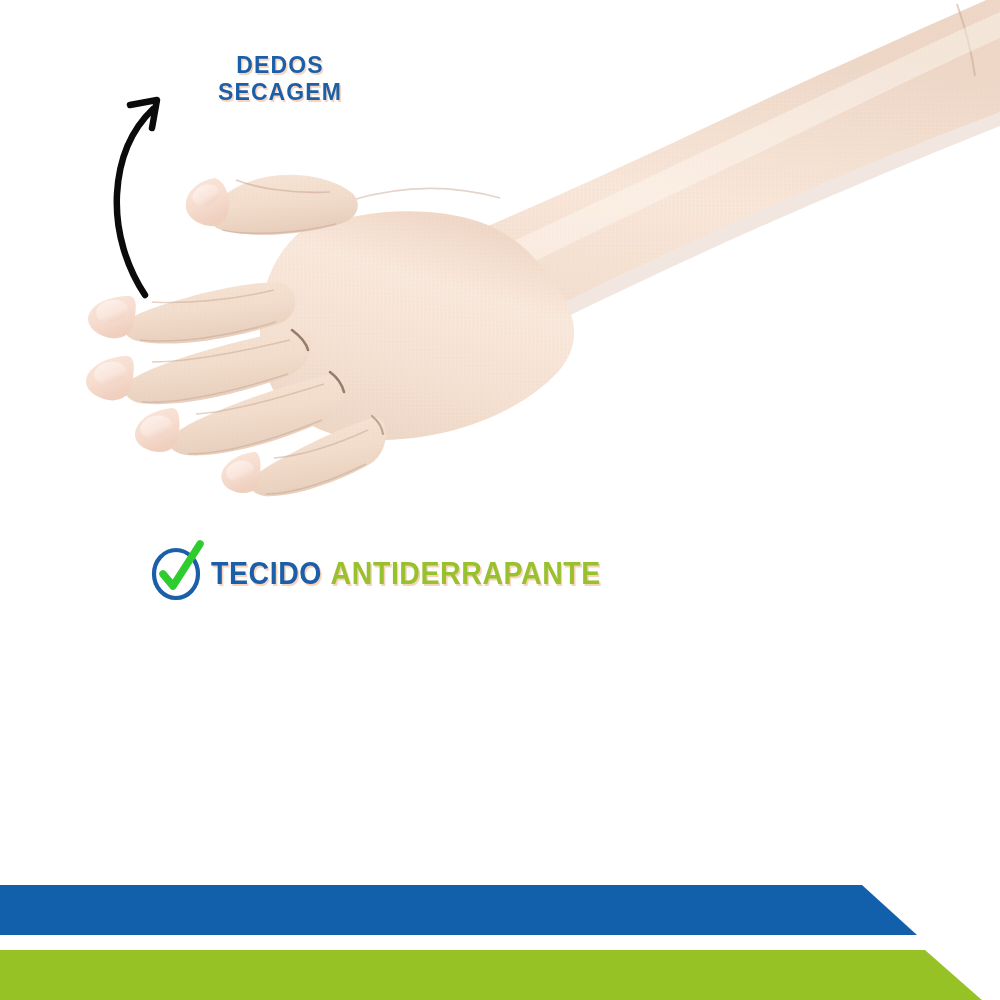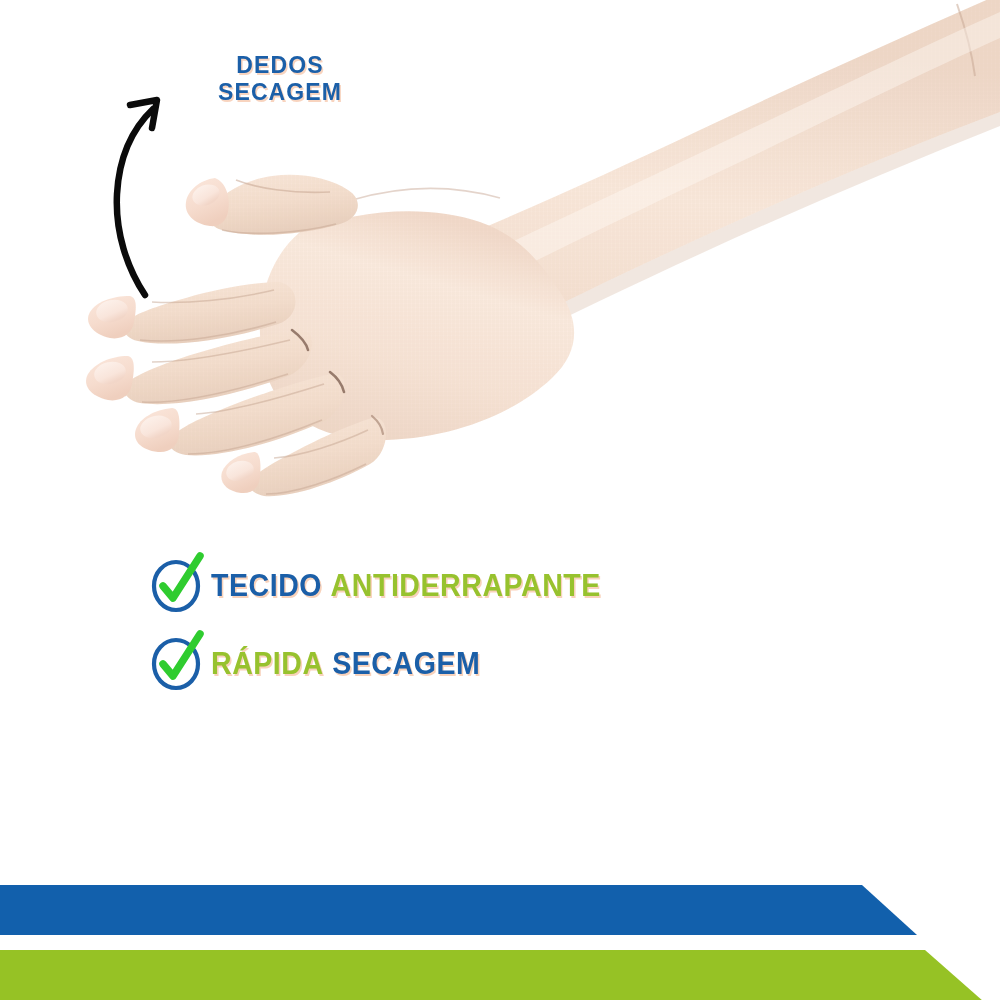--- a/index.html
+++ b/index.html
@@ -52,21 +52,21 @@
     top: 90px;
     width: 100px;
     height: 210px;
     pointer-events: none;
   }
 
   
   #features {
     position: absolute;
     left: 150px;
-    top: 546px;
+    top: 534px;
     width: 820px;
   }
   .feat {
     display: flex;
     align-items: center;
     height: 78px;
   }
   .feat .mark {
     flex: 0 0 auto;
     width: 54px;
@@ -325,31 +325,20 @@
         <svg width="54" height="54" viewBox="0 0 54 54" xmlns="http://www.w3.org/2000/svg">
           <ellipse cx="26" cy="28" rx="22" ry="24" fill="none" stroke="#1B5FA8" stroke-width="4.2"></ellipse>
           <path d="M13 28 L23 40 L50 -2" fill="none" stroke="#2FCC2F" stroke-width="7.5" stroke-linecap="round" stroke-linejoin="round"></path>
         </svg>
       </div>
       <div class="txt">
         <span class="seg-blue">TECIDO</span><span class="sp"></span><span class="seg-green">ANTIDERRAPANTE</span>
       </div>
     </div>
 
-    <div class="feat">
-      <div class="mark">
-        <svg width="54" height="54" viewBox="0 0 54 54" xmlns="http://www.w3.org/2000/svg">
-          <ellipse cx="26" cy="28" rx="22" ry="24" fill="none" stroke="#1B5FA8" stroke-width="4.2"></ellipse>
-          <path d="M13 28 L23 40 L50 -2" fill="none" stroke="#2FCC2F" stroke-width="7.5" stroke-linecap="round" stroke-linejoin="round"></path>
-        </svg>
-      </div>
-      <div class="txt">
-        <span class="seg-green">RÁPIDA</span><span class="sp"></span><span class="seg-blue">SECAGEM</span>
-      </div>
-    </div>
 
 
 
   </div>
 
   <div id="banner">
     <svg width="1000" height="140" viewBox="0 0 1000 140" xmlns="http://www.w3.org/2000/svg">
       <polygon points="0,25 862,25 917,75 0,75" fill="#1260AC"></polygon>
       <polygon points="0,90 925,90 1000,156 0,156" fill="#96C225"></polygon>
     </svg>

